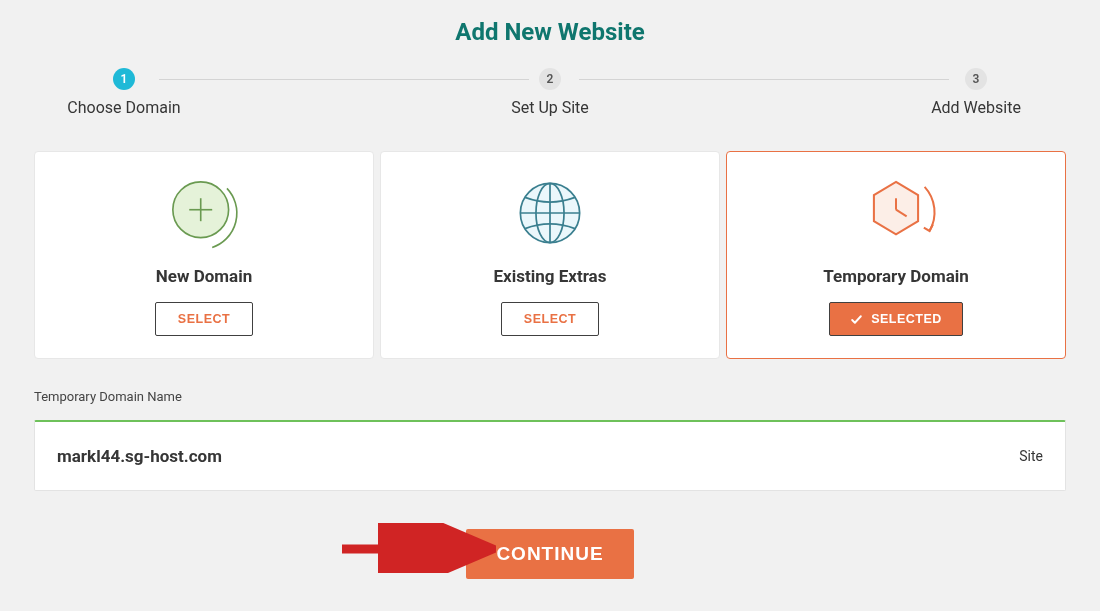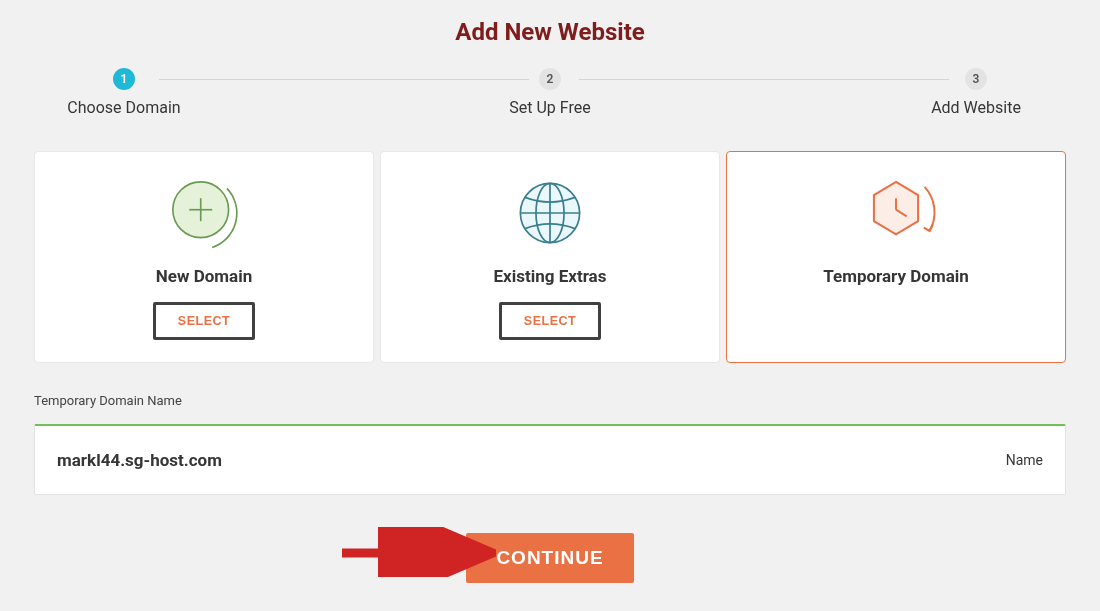--- a/index.html
+++ b/index.html
@@ -6,21 +6,21 @@
   body {
     font-family: -apple-system, BlinkMacSystemFont, "Segoe UI", Roboto, Arial, sans-serif;
     background: #f1f1f1;
     width: 1100px;
     height: 611px;
     overflow: hidden;
     color: #363636;
   }
   .container { padding: 18px 34px 0 34px; }
   .header { text-align: center; margin-bottom: 22px; }
-  .title { font-size: 24px; font-weight: 700; color: #7f1d1d; margin-bottom: 10px; }
+  .title { font-size: 24px; font-weight: 700; color: #0f766e; margin-bottom: 10px; }
   .subtitle { font-size: 13.5px; color: #444; }
   .subtitle .plan { font-weight: 700; }
 
   .stepper { display: flex; align-items: flex-start; justify-content: space-between; margin: 0 30px 34px 30px; position: relative; }
   .step { display: flex; flex-direction: column; align-items: center; width: 120px; position: relative; z-index: 2; }
   .step-circle {
     width: 22px; height: 22px; border-radius: 50%;
     display: flex; align-items: center; justify-content: center;
     font-size: 12px; font-weight: 600;
     background: #e3e3e3; color: #555;
@@ -31,34 +31,34 @@
   .step-line {
     position: absolute;
     top: 11px;
     height: 1px;
     background: #d4d4d4;
     z-index: 1;
   }
   .line1 { left: 95px; width: 370px; }
   .line2 { left: 515px; width: 370px; }
 
-  .cards { display: flex; gap: 6px; margin-bottom: 30px; }
+  .cards { display: flex; gap: 6px; margin-bottom: 30px; align-items: center; }
   .card {
     flex: 1;
     background: #fff;
     border: 1px solid #e7e7e7;
     border-radius: 4px;
     padding: 22px 10px 22px 10px;
     display: flex; flex-direction: column; align-items: center;
   }
   .card.selected { border: 1px solid #e97144; }
   .card-icon { height: 78px; display:flex; align-items:center; justify-content:center; margin-bottom: 14px; }
   .card-title { font-size: 17px; font-weight: 700; margin-bottom: 16px; color: #363636; }
   .card-btn {
-    border: 3px solid #404040;
+    border: 1px solid #404040;
     background: #fff;
     color: #e97144;
     font-size: 12.5px;
     font-weight: 700;
     letter-spacing: 0.5px;
     padding: 9px 22px;
     cursor: pointer;
     border-radius: 2px;
   }
   .card-btn.selected-btn {
@@ -114,21 +114,21 @@
 
   <div class="stepper">
     <div class="step-line line1"></div>
     <div class="step-line line2"></div>
     <div class="step active">
       <div class="step-circle">1</div>
       <div class="step-label">Choose Domain</div>
     </div>
     <div class="step">
       <div class="step-circle">2</div>
-      <div class="step-label">Set Up Free</div>
+      <div class="step-label">Set Up Site</div>
     </div>
     <div class="step">
       <div class="step-circle">3</div>
       <div class="step-label">Add Website</div>
     </div>
   </div>
 
   <div class="cards">
 
     <div class="card">
@@ -163,28 +163,34 @@
       <div class="card-icon">
         <svg width="90" height="82" viewBox="0 0 110 100" fill="none" stroke="#e97144" stroke-width="2.5">
           <polygon points="55,12 82,28 82,60 55,76 28,60 28,28" fill="#fceee7"></polygon>
           <line x1="55" y1="32" x2="55" y2="46"></line>
           <line x1="55" y1="46" x2="68" y2="54"></line>
           <path d="M 90 18 A 46 46 0 0 1 96 72"></path>
           <polyline points="89,68 96,72 100,64"></polyline>
         </svg>
       </div>
       <div class="card-title">Temporary Domain</div>
+      <button class="card-btn selected-btn">
+        <svg class="check-icon" viewBox="0 0 24 24" fill="none" stroke="#fff" stroke-width="3.5" stroke-linecap="round" stroke-linejoin="round">
+            <polyline points="4,13 9,18 20,6"></polyline>
+          </svg>
+        <span>SELECTED</span>
+      </button>
     </div>
 
   </div>
 
   <div class="field-label">Temporary Domain Name</div>
   <div class="domain-box">
     <div class="domain-name">markl44.sg-host.com</div>
-    <div class="domain-price">Name</div>
+    <div class="domain-price">Site</div>
   </div>
 
   <div class="footer">
     <svg class="arrow-overlay" viewBox="0 0 160 50">
       <defs>
         <marker id="arrhead" markerWidth="14" markerHeight="14" refX="10" refY="6" orient="auto">
           <path d="M0,0 L14,6 L0,12 Z" fill="#d02424"></path>
         </marker>
       </defs>
       <line x1="6" y1="26" x2="132" y2="26" stroke="#d02424" stroke-width="9" marker-end="url(#arrhead)"></line>

